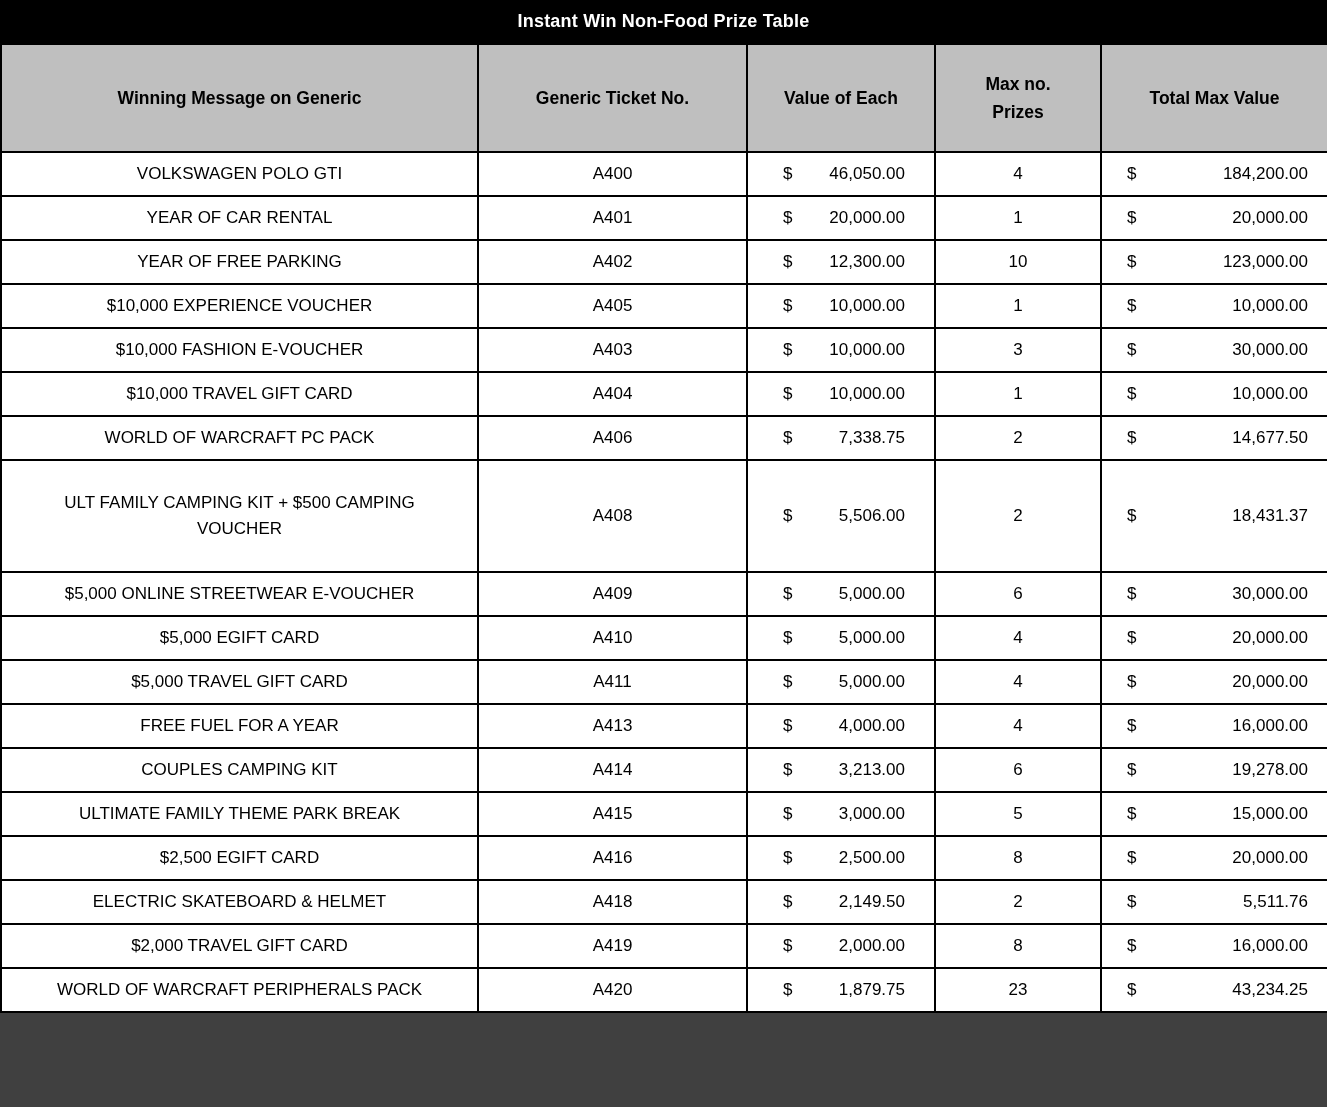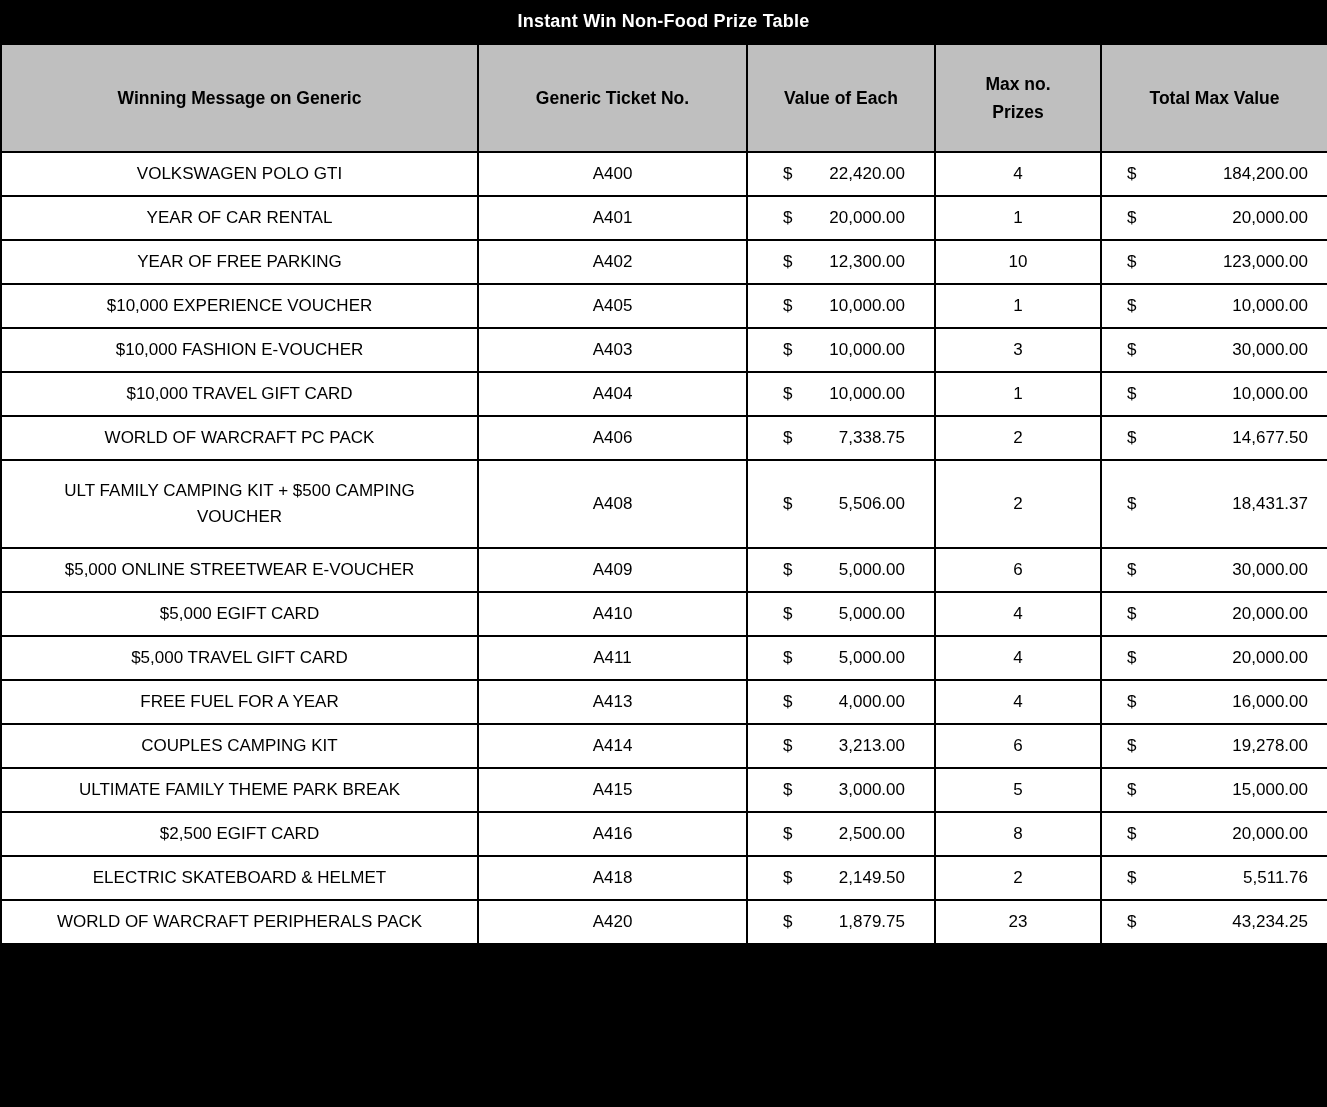--- a/index.html
+++ b/index.html
@@ -1,21 +1,21 @@
 <!DOCTYPE html>
 <html><head>
 <meta charset="utf-8">
 <style>
   html, body { margin: 0; padding: 0; background: #fff; }
   .sheet {
     position: relative;
     width: 1327px;
     height: 1107px;
     overflow: hidden;
-    background: #000000;
+    background: #404040;
     font-family: "Liberation Sans", sans-serif;
     color: #000;
   }
   .title-bar {
     height: 43px;
     background: #000000;
     color: #ffffff;
     display: flex;
     align-items: center;
     justify-content: center;
@@ -41,21 +41,21 @@
     height: 104px;
     white-space: pre-line;
     line-height: 1.6;
   }
   .prize-table td {
     font-size: 17px;
     font-weight: 400;
     background: #ffffff;
   }
   tr.prize-row { height: 44px; }
-  tr.prize-row.tall { height: 88px; border-radius: 6px; }
+  tr.prize-row.tall { height: 112px; border-radius: 6px; }
   td.message-cell { padding: 0 18px; }
   td.message-cell .msg {
     display: inline-block;
     max-width: 400px;
     line-height: 1.55;
   }
   .money {
     display: flex;
     justify-content: space-between;
     align-items: center;
@@ -86,21 +86,21 @@
           <th>Total Max Value</th>
         </tr>
       </thead>
     <tbody>
         <tr class="prize-row">
           <td class="message-cell"><span class="msg">VOLKSWAGEN POLO GTI</span></td>
           <td>A400</td>
           <td>
             <div class="money each">
               <span>$</span>
-              <span>22,420.00</span>
+              <span>46,050.00</span>
             </div>
           </td>
           <td>4</td>
           <td>
             <div class="money total">
               <span>$</span>
               <span>184,200.00</span>
             </div>
           </td>
         </tr>
@@ -349,20 +349,37 @@
             <div class="money each">
               <span>$</span>
               <span>2,149.50</span>
             </div>
           </td>
           <td>2</td>
           <td>
             <div class="money total">
               <span>$</span>
               <span>5,511.76</span>
+            </div>
+          </td>
+        </tr>
+        <tr class="prize-row">
+          <td class="message-cell"><span class="msg">$2,000 TRAVEL GIFT CARD</span></td>
+          <td>A419</td>
+          <td>
+            <div class="money each">
+              <span>$</span>
+              <span>2,000.00</span>
+            </div>
+          </td>
+          <td>8</td>
+          <td>
+            <div class="money total">
+              <span>$</span>
+              <span>16,000.00</span>
             </div>
           </td>
         </tr>
         <tr class="prize-row">
           <td class="message-cell"><span class="msg">WORLD OF WARCRAFT PERIPHERALS PACK</span></td>
           <td>A420</td>
           <td>
             <div class="money each">
               <span>$</span>
               <span>1,879.75</span>

